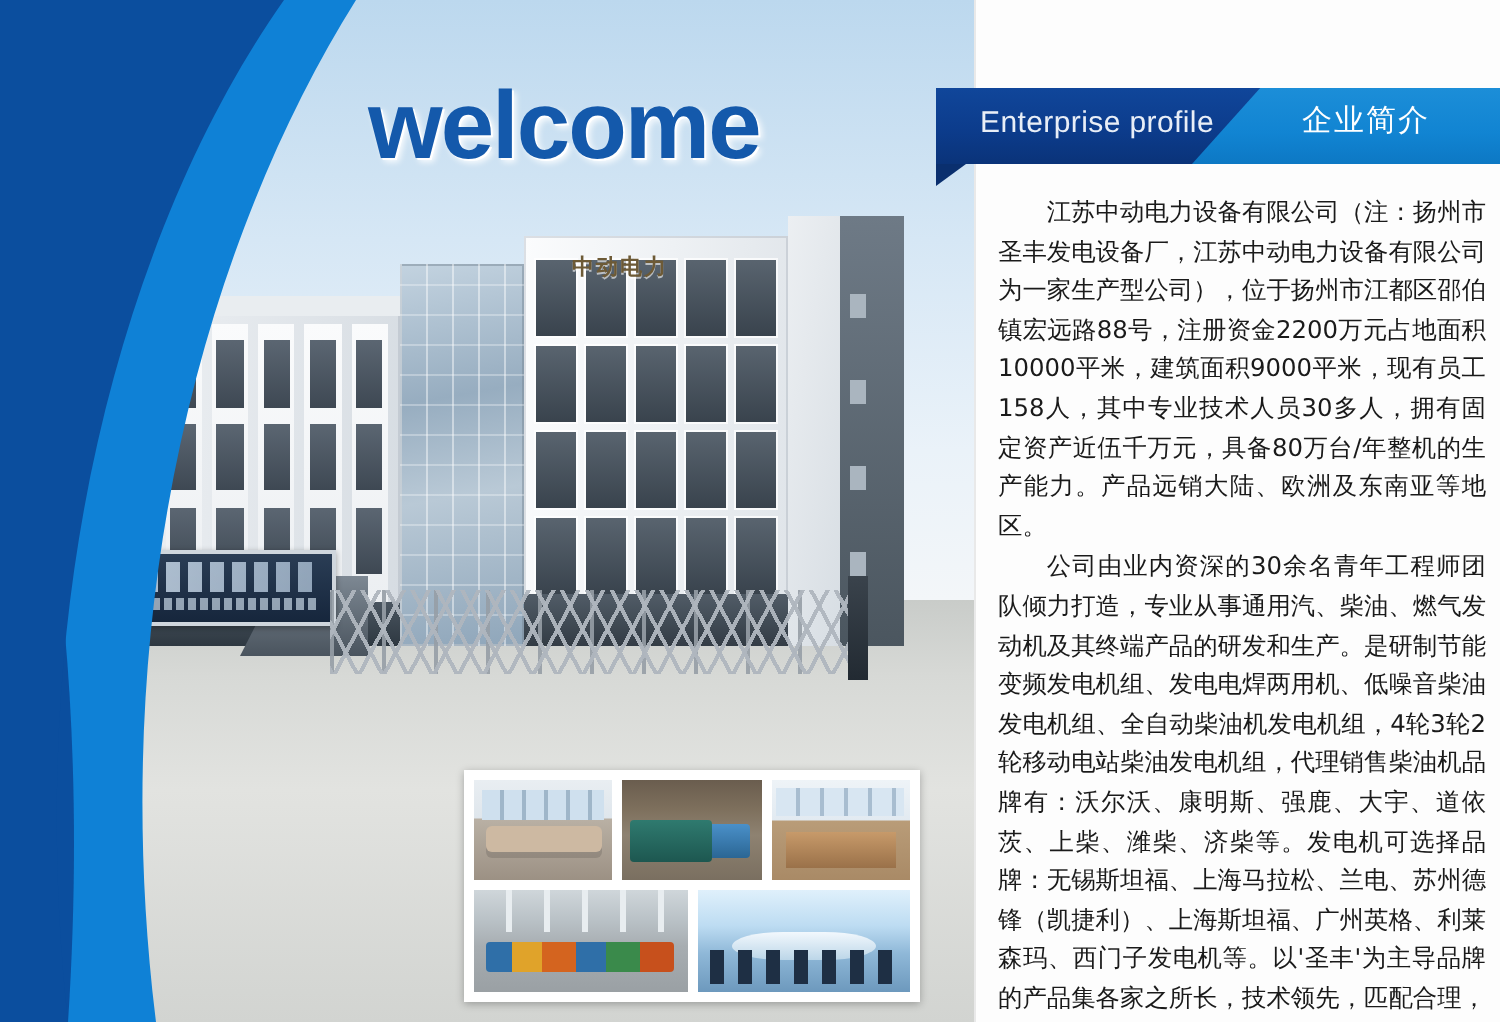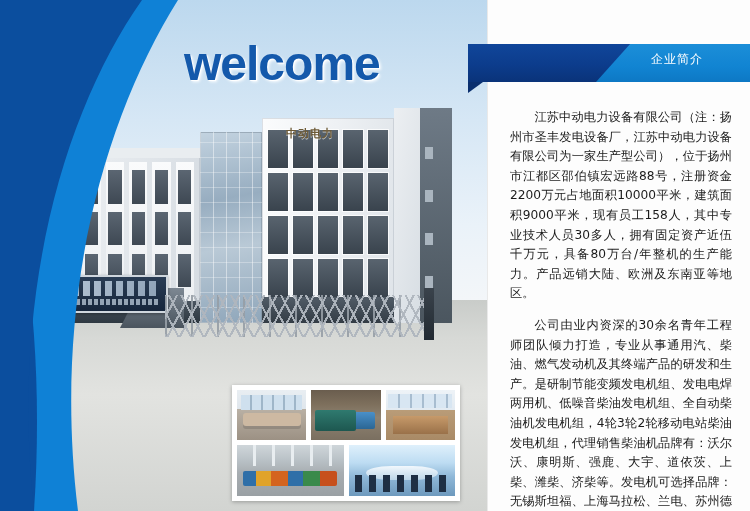--- a/index.html
+++ b/index.html
@@ -153,28 +153,28 @@
   .tab-dark{position:absolute;left:0;top:0;width:163px;height:38px;
      background:linear-gradient(180deg,#10469a 0%,#0c3c8c 55%,#0a3379 100%);
      clip-path:polygon(0 0,100% 0,82% 100%,0 100%);}
   .tab-light{position:absolute;left:128px;top:0;width:155px;height:38px;
      background:linear-gradient(180deg,#1c8ed8 0%,#1184d2 60%,#0d78c4 100%);
      clip-path:polygon(22% 0,100% 0,100% 100%,0 100%);}
   .tab-tail{position:absolute;left:0;top:38px;width:15px;height:11px;
      background:#0a2f6e;clip-path:polygon(0 0,100% 0,0 100%);}
   .tab-en{position:absolute;left:22px;top:9px;font-size:15px;color:#e8eef7;
      font-family:"Liberation Sans","DejaVu Sans",sans-serif;letter-spacing:.2px;}
-  .tab-cn{position:absolute;left:183px;top:7px;font-size:12px;color:#ffffff;
+  .tab-cn{position:absolute;left:183px;top:7px;font-size:15px;color:#ffffff;
      font-family:"DejaVu Sans",sans-serif;font-weight:normal;letter-spacing:1px;}
 
   .body-text{position:absolute;left:10px;top:96px;width:246px;
      font-family:"DejaVu Sans",sans-serif;
      font-size:12.2px;line-height:19.6px;color:#1a1a1a;
      text-align:justify;text-justify:inter-ideograph;}
-  .body-text p{margin:12px;text-indent:2em;}
+  .body-text p{margin:1px;text-indent:2em;}
 </style>
 </head>
 <body>
 
 <div id="page">
 
   <div class="hero">
     <div class="sky"></div>
     <div class="ground"></div>
 
@@ -308,20 +308,21 @@
     </div>
   </div>
 
   <div class="right">
     <div class="right-inner">
 
       <div class="tabwrap">
         <div class="tab-dark"></div>
         <div class="tab-light"></div>
         <div class="tab-tail"></div>
+        <div class="tab-en">Enterprise profile</div>
         <div class="tab-cn">企业简介</div>
       </div>
 
       <div class="body-text">
         <p>江苏中动电力设备有限公司（注：扬州市圣丰发电设备厂，江苏中动电力设备有限公司为一家生产型公司），位于扬州市江都区邵伯镇宏远路88号，注册资金2200万元占地面积10000平米，建筑面积9000平米，现有员工158人，其中专业技术人员30多人，拥有固定资产近伍千万元，具备80万台/年整机的生产能力。产品远销大陆、欧洲及东南亚等地区。</p>
         <p>公司由业内资深的30余名青年工程师团队倾力打造，专业从事通用汽、柴油、燃气发动机及其终端产品的研发和生产。是研制节能变频发电机组、发电电焊两用机、低噪音柴油发电机组、全自动柴油机发电机组，4轮3轮2轮移动电站柴油发电机组，代理销售柴油机品牌有：沃尔沃、康明斯、强鹿、大宇、道依茨、上柴、潍柴、济柴等。发电机可选择品牌：无锡斯坦福、上海马拉松、兰电、苏州德锋（凯捷利）、上海斯坦福、广州英格、利莱森玛、西门子发电机等。以'圣丰'为主导品牌的产品集各家之所长，技术领先，匹配合理，美观大方，性能卓越！准确的市场和产品定位，最优化的性价比，精明着客户的选择。广泛应用于国内外各大行业，如工厂、酒店、房地产、楼宇、铁路、石油、矿山、电信系统等。</p>
       </div>
 
     </div>
   </div>

